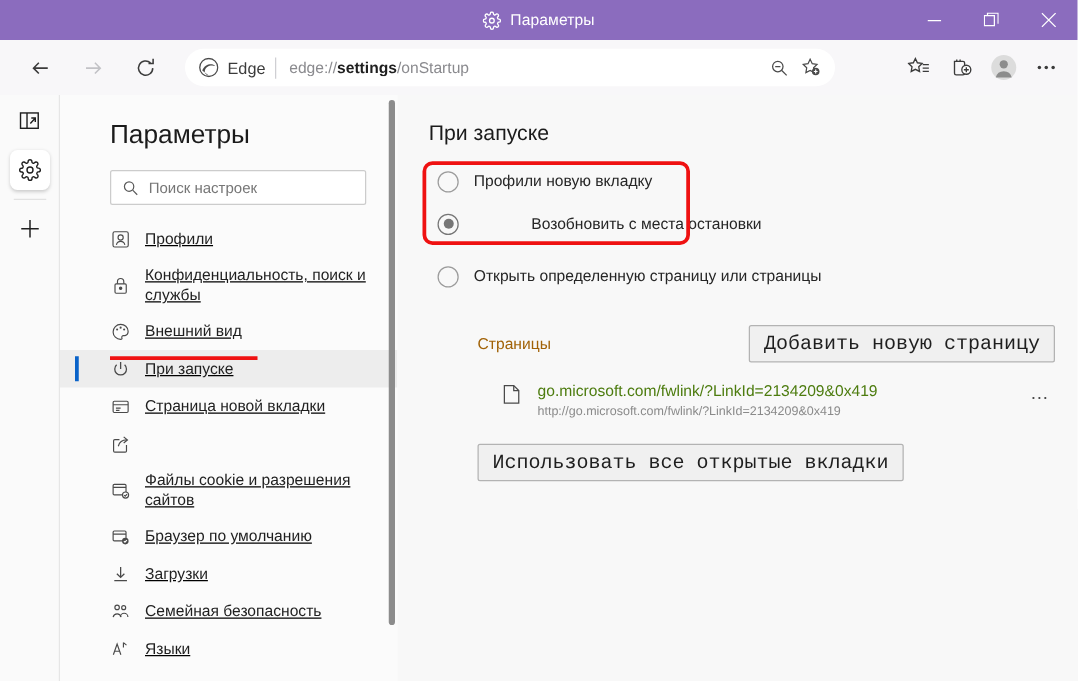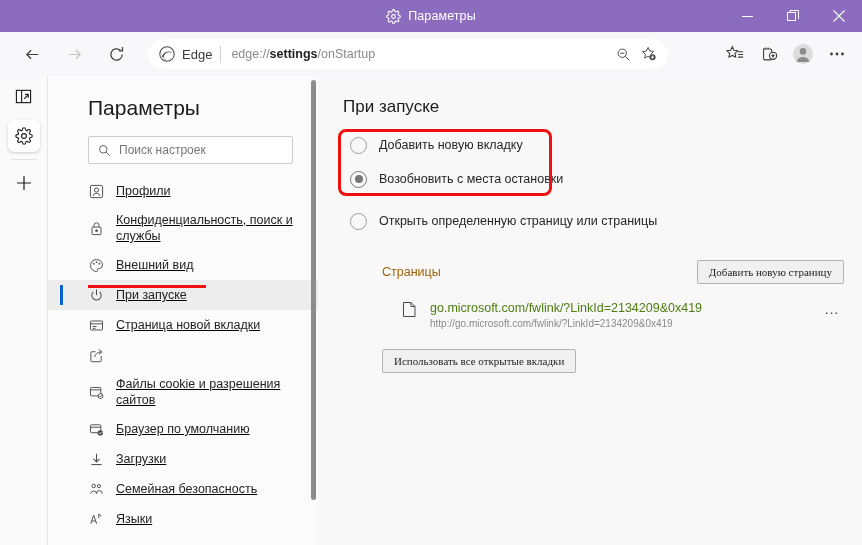--- a/index.html
+++ b/index.html
@@ -180,21 +180,21 @@
   .main-title {
     font-size: 17px; color: #1b1b1b; font-weight: 400;
     margin: 21px 0 0 25px;
   }
 
   .radio-row {
     display: flex; align-items: center;
     margin-left: 32px; height: 30px;
   }
   .radio-row.r1 { margin-top: 13px; }
-  .radio-row.r2 { margin-top: 4px; }
+  .radio-row.r2 { margin-top: 4px; gap: 46px; }
   .radio-row.r3 { margin-top: 12px; }
   .radio {
     width: 17px; height: 17px; border-radius: 50%;
     border: 1.4px solid #9c9c9c; background: #f8f8f8;
     flex: none; position: relative;
   }
   .radio.checked { border: 1.4px solid #767676; }
   .radio.checked::after {
     content: ""; position: absolute;
     left: 50%; top: 50%; transform: translate(-50%,-50%);
@@ -217,22 +217,22 @@
   }
 
   .pages-head {
     display: flex; align-items: center; justify-content: space-between;
     margin: 24px 18px 0 64px;
   }
   .pages-label { font-size: 12.5px; color: #a16207; }
   .btn {
     background: #f0f0f0; border: 1px solid #b3b3b3;
     border-radius: 2px;
-    font-family: Liberation Serif, serif;
-    font-size: 11px; color: #1f1f1f;
+    font-family: Liberation Mono, monospace;
+    font-size: 16px; color: #1f1f1f;
     padding: 5px 11px; white-space: nowrap;
   }
 
   .pagerow {
     display: flex; align-items: flex-start;
     margin: 14px 18px 0 84px;
   }
   .pagerow-icon { width: 16px; flex: none; margin-top: 3px; }
   .pagerow-icon svg { display: block; }
   .pagerow-text { margin-left: 12px; flex: 1; }
@@ -528,21 +528,21 @@
 
   </div>
   <div class="side-scrollbar"></div>
 </div>
 
 <div class="main">
   <div class="main-title">При запуске</div>
 
   <div class="radio-row r1">
     <span class="radio"></span>
-    <span class="radio-label">Добавить новую вкладку</span>
+    <span class="radio-label">Профили новую вкладку</span>
   </div>
 
   <div class="radio-row r2">
     <span class="radio checked"></span>
     <span class="radio-label">Возобновить с места остановки</span>
   </div>
 
   <div class="radio-row r3">
     <span class="radio"></span>
     <span class="radio-label">Открыть определенную страницу или страницы</span>

